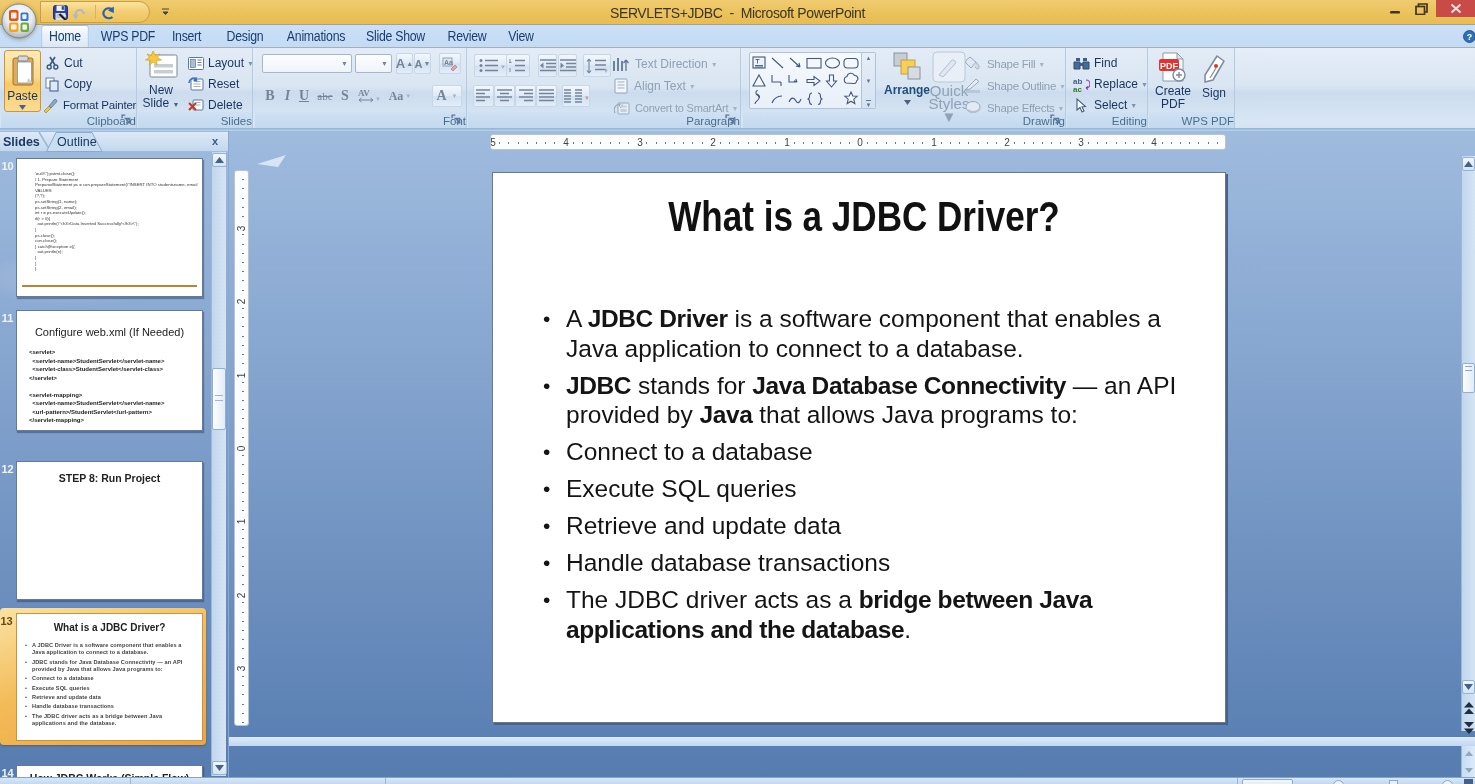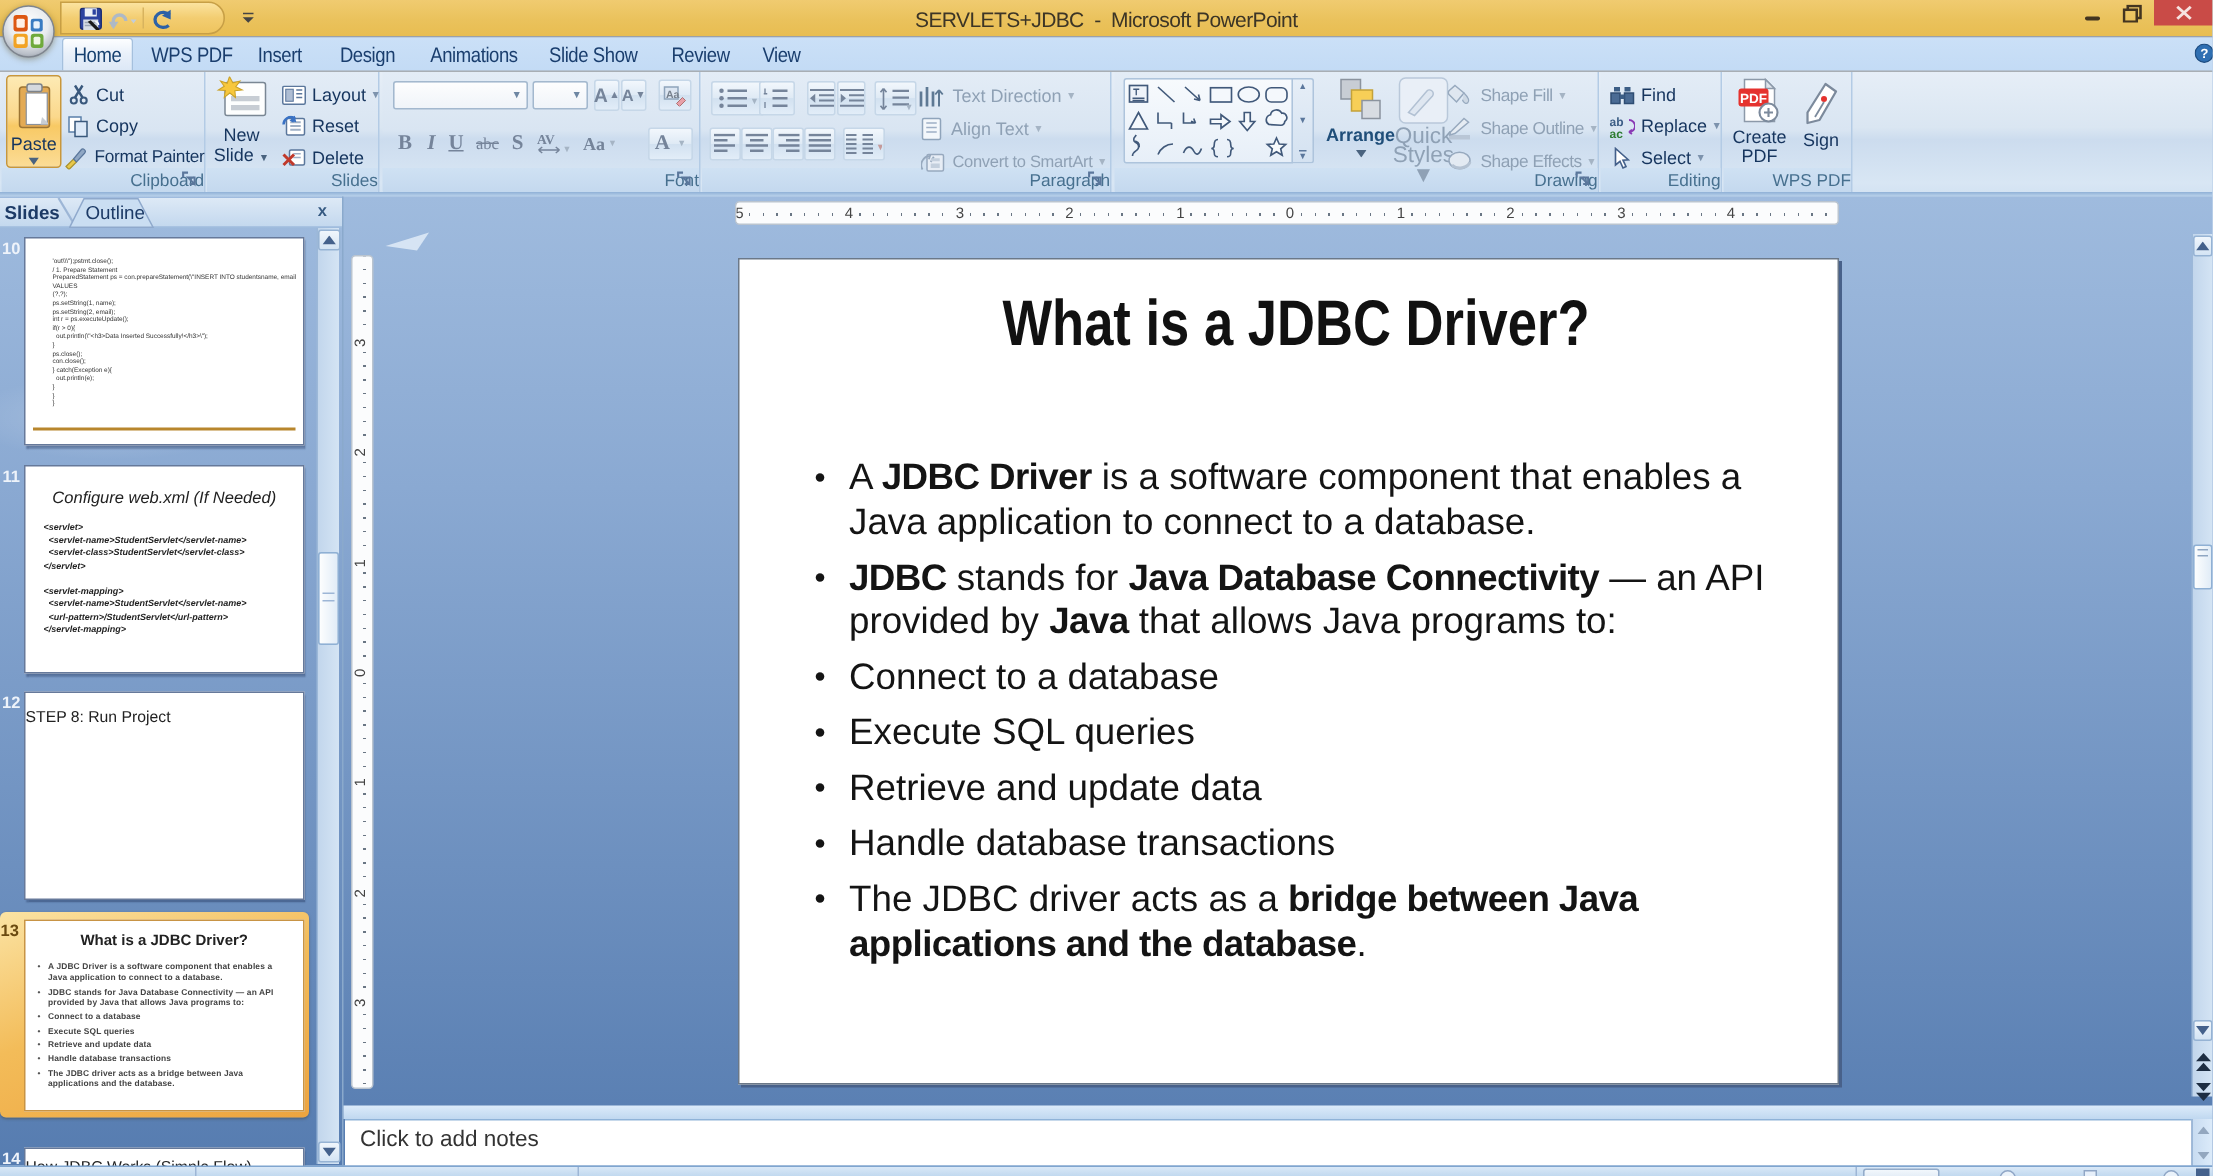--- a/index.html
+++ b/index.html
@@ -93,21 +93,21 @@
 #pscroll { position:absolute; left:211px; top:21px; width:15px; height:624px;
   background:linear-gradient(90deg,#c2d6ec,#d4e4f4); border-left:1px solid #9cb8d8;}
 .scbtn { position:absolute; left:0; width:15px; height:14px; display:flex; align-items:center; justify-content:center;
   background:linear-gradient(#f0f6fc,#d4e4f4); border:1px solid #96b3d4; border-radius:2px; }
 .scbtn.plain { background:none; border:none; }
 #pthumbbar { position:absolute; left:0px; top:216px; width:14px; height:62px;
   background:linear-gradient(90deg,#fdfefe,#e1ecf7); border:1px solid #8fb0d4; border-radius:2px; }
 .code10 { font-size:4.3px; color:#333; padding:12px 0 0 18px; line-height:5.6px; font-family:"Liberation Sans",sans-serif; }
 .t11title { text-align:center; font-size:11px; color:#222; margin-top:15px; }
 .code11 { font-size:6px; color:#222; font-weight:bold; padding:10px 0 0 12px; line-height:8.5px; }
-.t12title { text-align:left; font-size:10.5px; font-weight:normal; color:#222; margin-top:10px; }
+.t12title { text-align:center; font-size:10.5px; font-weight:bold; color:#222; margin-top:10px; }
 .t12list { margin:12px 0 0 10px; }
 .t12list li { list-style:none; font-size:8px; font-weight:bold; color:#333; line-height:14px; position:relative; padding-left:9px; }
 .t12list li:before { content:"\2022"; position:absolute; left:0; color:#555; }
 .t13title { text-align:center; font-size:10px; font-weight:bold; color:#222; margin-top:8px; }
 .t13list { margin:9px 0 0 8px; width:160px; }
 .t13list li { list-style:none; font-size:5.6px; font-weight:bold; color:#444; line-height:7.2px; position:relative; padding-left:7px; margin-bottom:2.2px; letter-spacing:0.1px;}
 .t13list li:before { content:"\2022"; position:absolute; left:0; color:#555; }
 
 
 #hruler { position:absolute; left:490px; top:3px; width:736px; height:16px; overflow:hidden;
@@ -586,21 +586,21 @@
         </svg>
       <div style="position:absolute;left:57px;top:3px;font-size:12.5px;color:#1c3a66;">Outline</div>
       <div id="panelx">x</div>
     </div>
     <div class="snum" style="left:1px;top:29px;">10</div>
     <div class="thumb" style="top:27px;height:139px;">
       <div class="code10">'out\\\");pstmt.close();<br>/ 1. Prepare Statement<br>PreparedStatement ps = con.prepareStatement(\"INSERT INTO studentsname, email VALUES<br>(?,?);<br>ps.setString(1, name);<br>ps.setString(2, email);<br>int r = ps.executeUpdate();<br>if(r &gt; 0){<br>&nbsp;&nbsp;out.println(\"&lt;h3&gt;Data Inserted Successfully!&lt;/h3&gt;\");<br>}<br>ps.close();<br>con.close();<br>} catch(Exception e){<br>&nbsp;&nbsp;out.println(e);<br>}<br>}<br>}</div>
       <div style="position:absolute;left:5px;bottom:9px;width:175px;height:2px;background:#b8862d;"></div>
     </div>
     <div class="snum" style="left:1px;top:181px;">11</div>
-    <div class="thumb" style="top:179px;height:139px;font-style:italic;">
+    <div class="thumb" style="top:179px;height:121px;">
       <div class="t11title">Configure web.xml (If Needed)</div>
       <div class="code11">&lt;servlet&gt;<br>&nbsp;&nbsp;&lt;servlet-name&gt;StudentServlet&lt;/servlet-name&gt;<br>&nbsp;&nbsp;&lt;servlet-class&gt;StudentServlet&lt;/servlet-class&gt;<br>&lt;/servlet&gt;<br><br>&lt;servlet-mapping&gt;<br>&nbsp;&nbsp;&lt;servlet-name&gt;StudentServlet&lt;/servlet-name&gt;<br>&nbsp;&nbsp;&lt;url-pattern&gt;/StudentServlet&lt;/url-pattern&gt;<br>&lt;/servlet-mapping&gt;</div>
     </div>
     <div class="snum" style="left:1px;top:332px;">12</div>
     <div class="thumb" style="top:330px;height:139px;">
       <div class="t12title">STEP 8: Run Project</div>
     </div>
     <div id="selband"></div>
     <div class="snum" style="left:0px;top:484px;color:#6b4a10;">13</div>
     <div class="thumb sel" style="top:482px;height:128px;">
@@ -694,21 +694,20 @@
         </svg>
       </div>
     <div class="scbtn plain" style="top:563px;width:13px;height:19px;">
         <svg width="10" height="13" viewBox="0 0 10 13">
           <path d="M5 5.5 L10 0 H0 z" fill="#1d2d42"></path>
           <path d="M5 12 L10 6.5 H0 z" fill="#1d2d42"></path>
         </svg>
       </div>
   </div>
   <div id="splitter"></div>
-  <div id="notes">Click to add notes</div>
   <div id="nscroll">
     <div class="scbtn plain" style="top:2px;width:13px;height:10px;">
         <svg width="8" height="5" viewBox="0 0 8 5">
           <path d="M4 0 L8 5 H0 z" fill="#93a7bf"></path>
         </svg>
       </div>
     <div class="scbtn plain" style="bottom:2px;width:13px;height:10px;">
         <svg width="8" height="5" viewBox="0 0 8 5">
           <path d="M4 5 L8 0 H0 z" fill="#93a7bf"></path>
         </svg>

